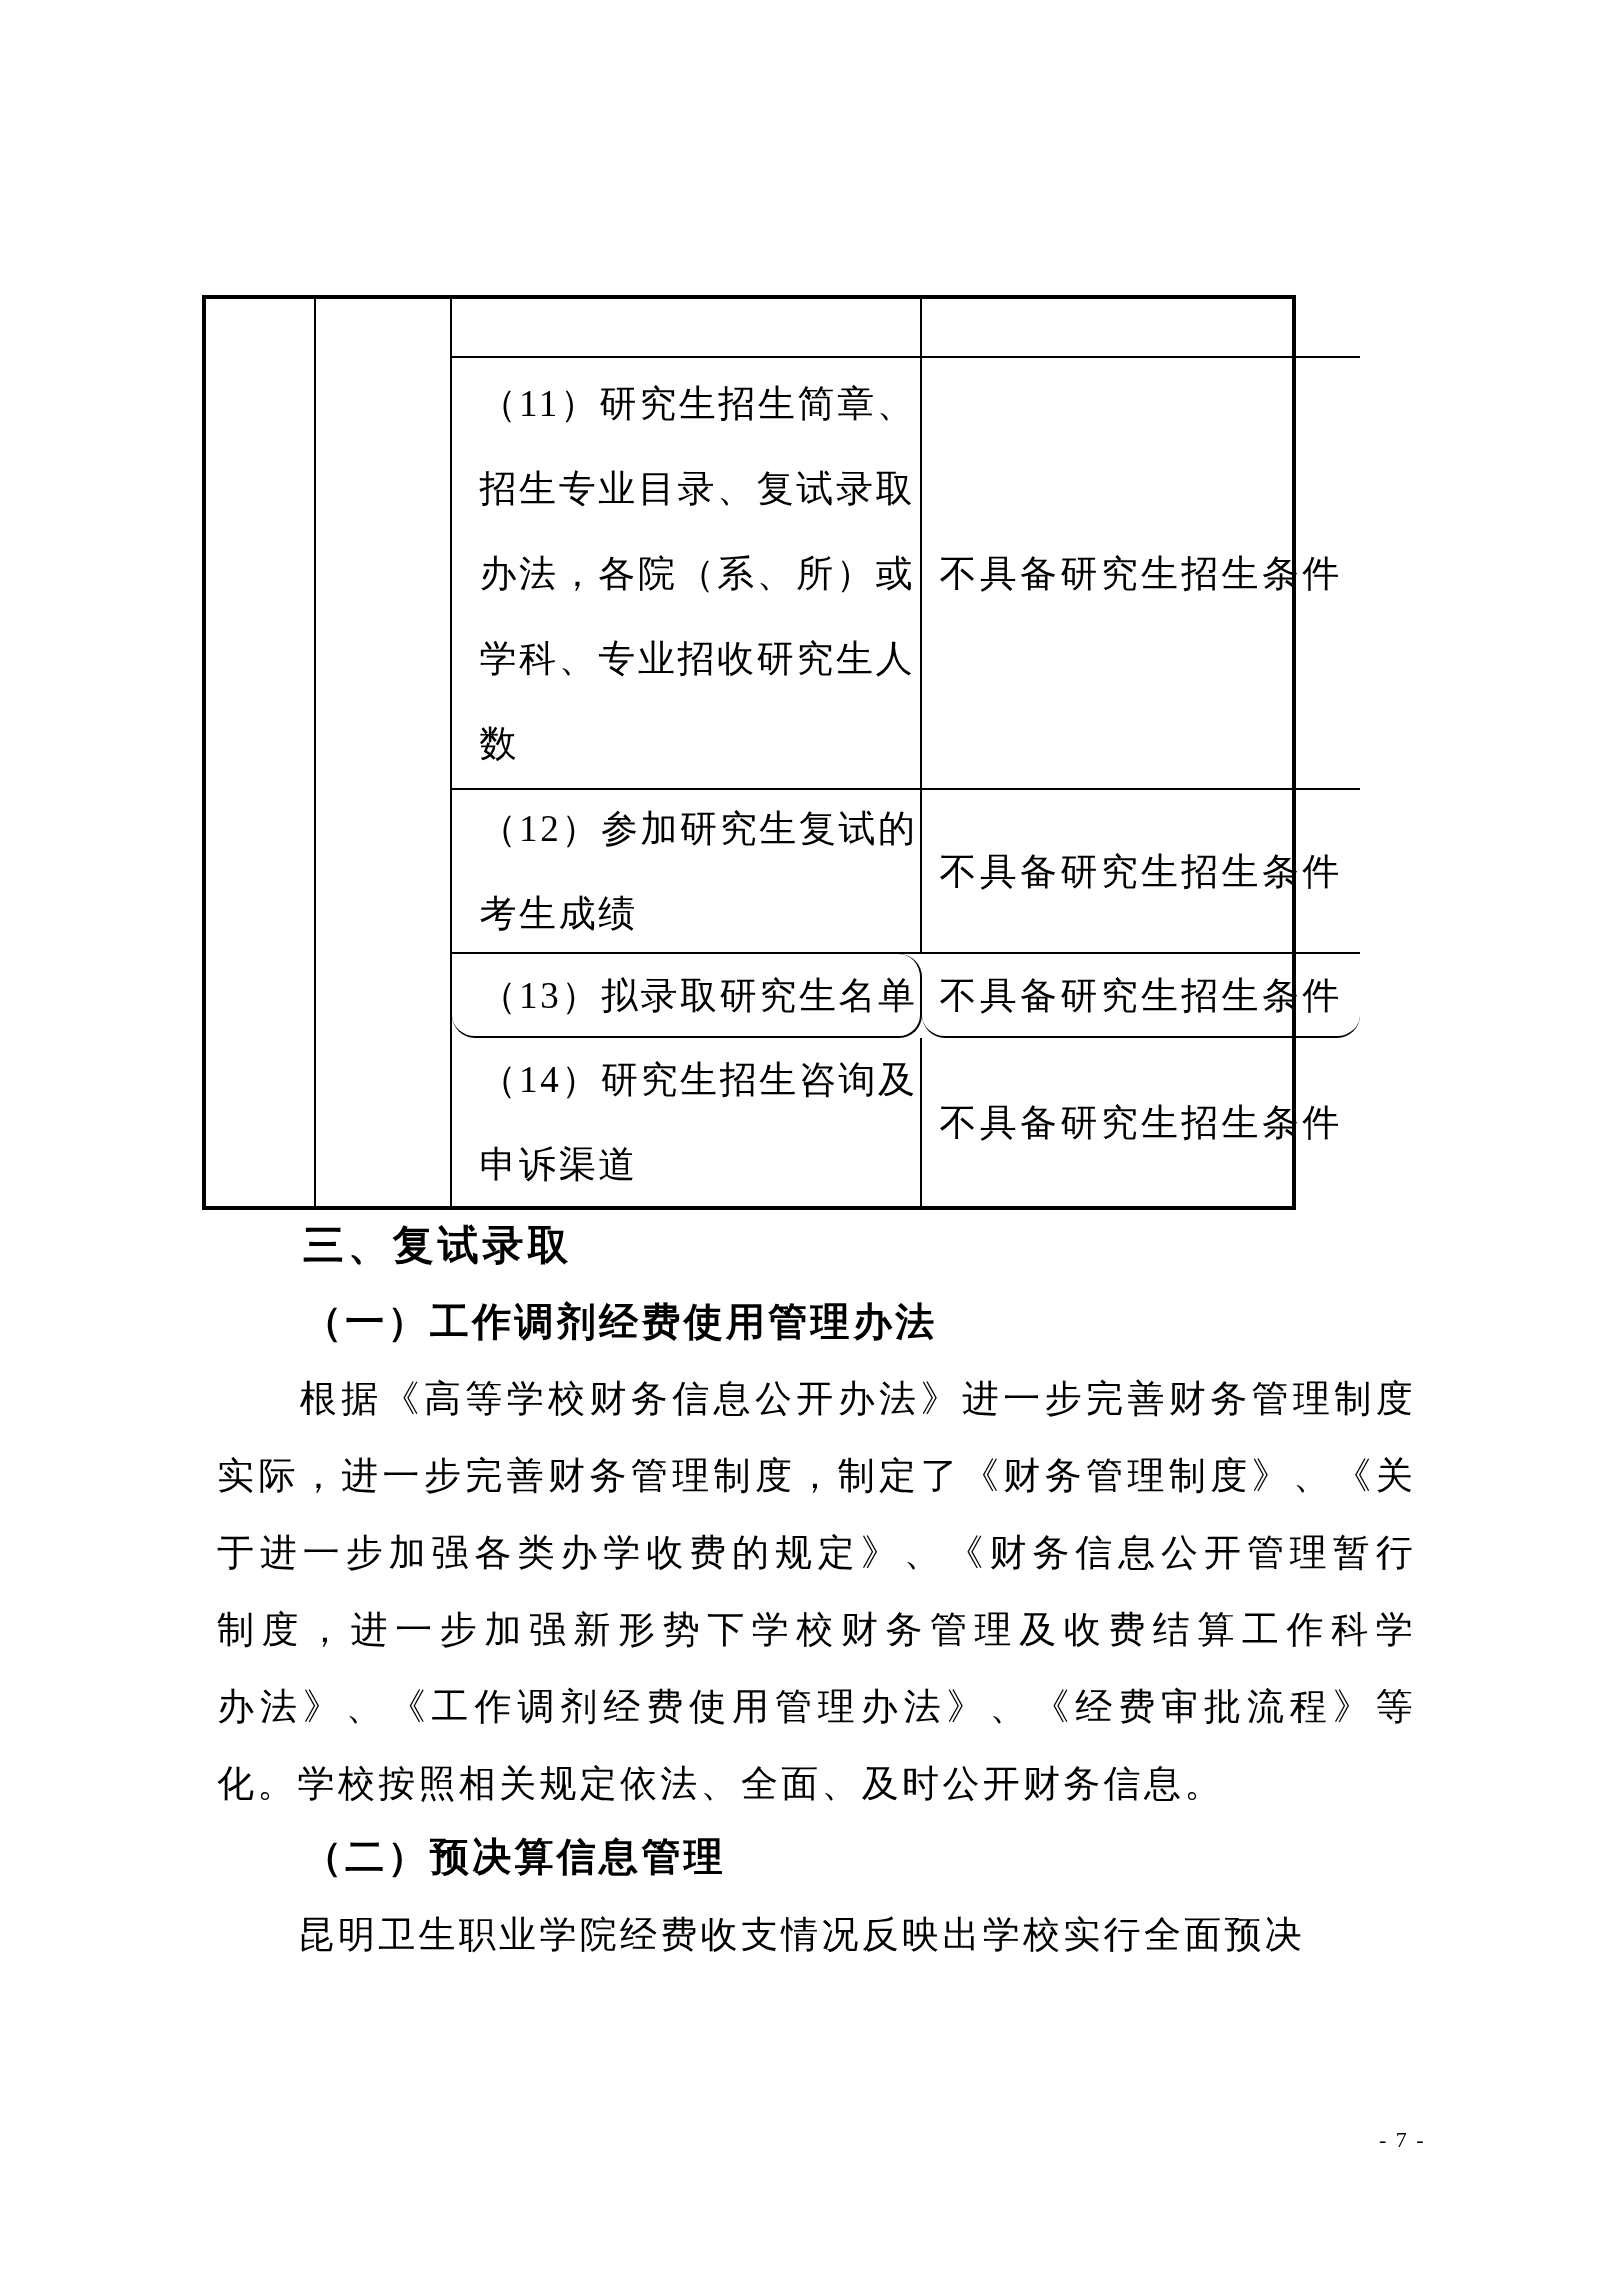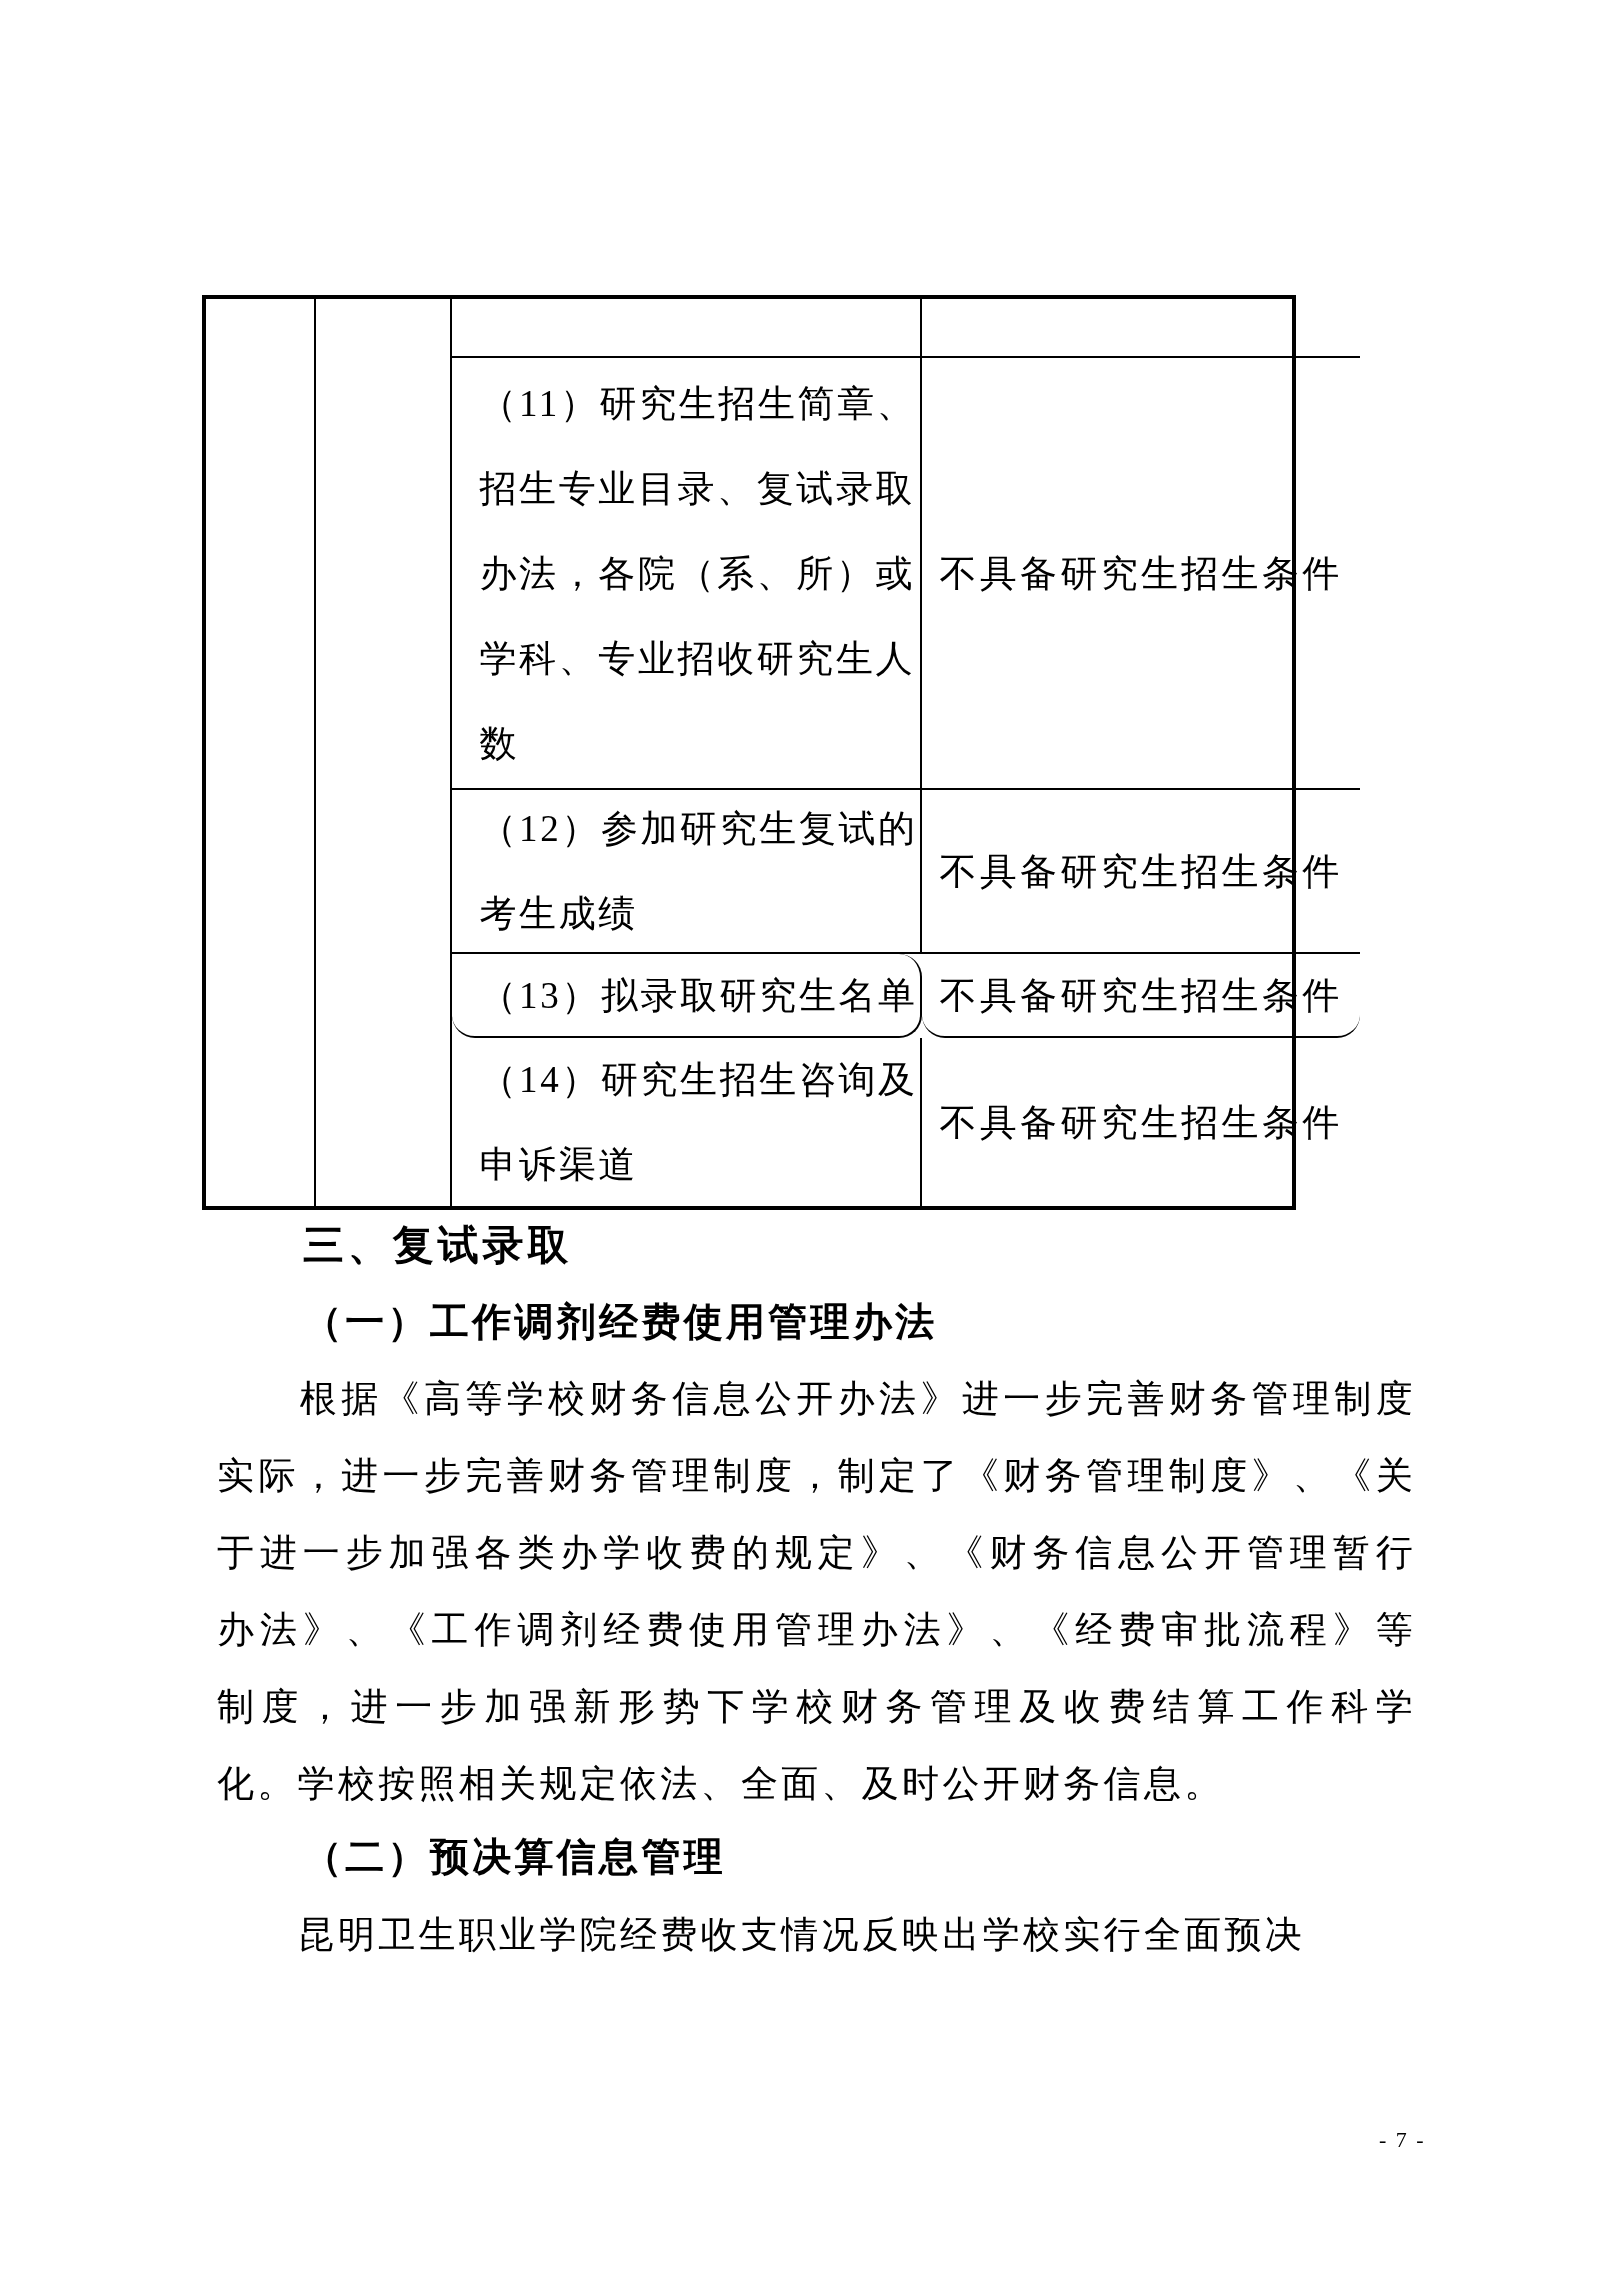--- a/index.html
+++ b/index.html
@@ -154,22 +154,22 @@
   </div>
 
   <div class="h-section">三、复试录取</div>
 
   <div class="h-sub h-sub1">（一）工作调剂经费使用管理办法</div>
 
   <div class="para para-1">
       <div class="jline">　　根据《高等学校财务信息公开办法》进一步完善财务管理制度</div>
       <div class="jline">实际，进一步完善财务管理制度，制定了《财务管理制度》、《关</div>
       <div class="jline">于进一步加强各类办学收费的规定》、《财务信息公开管理暂行</div>
+      <div class="jline">制度，进一步加强新形势下学校财务管理及收费结算工作科学</div>
       <div class="jline">办法》、《工作调剂经费使用管理办法》、《经费审批流程》等</div>
-      <div class="jline">制度，进一步加强新形势下学校财务管理及收费结算工作科学</div>
       <div class="jline">化。学校按照相关规定依法、全面、及时公开财务信息。</div>
     </div>
 
   <div class="h-sub h-sub2">（二）预决算信息管理</div>
 
   <div class="para para-2">
       <div class="jline">　　昆明卫生职业学院经费收支情况反映出学校实行全面预决</div>
     </div>
 
   <div class="footer-pageno">- 7 -</div>

